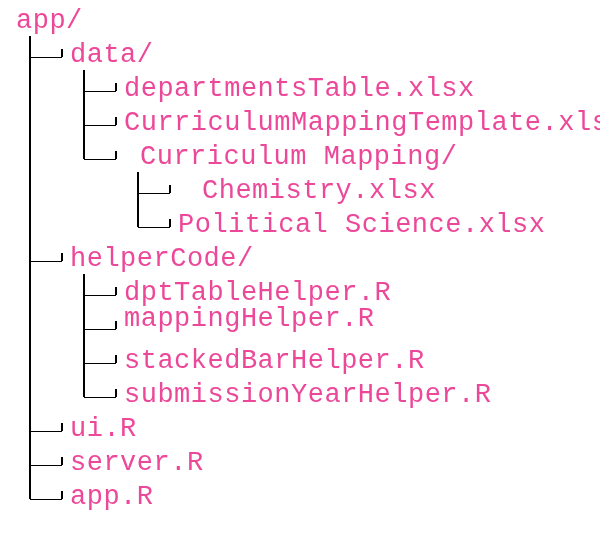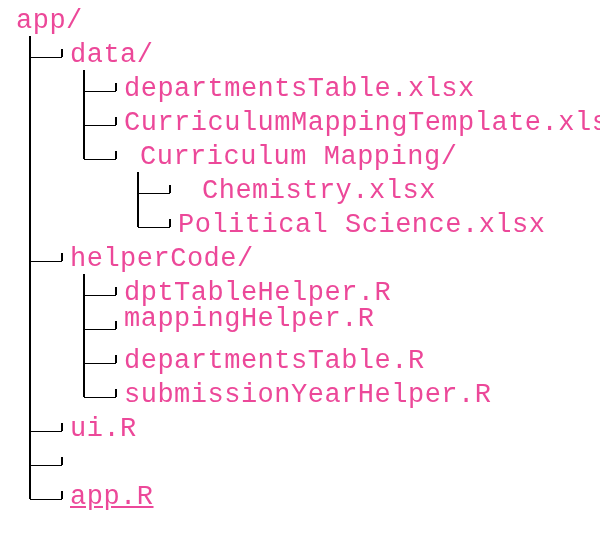--- a/index.html
+++ b/index.html
@@ -46,24 +46,25 @@
   <span class="label" style="left:16px;  top:8px;">app/</span>
   <span class="label" style="left:124px; top:76px;">departmentsTable.xlsx</span>
   <span class="label" style="left:70px;  top:42px;">data/</span>
   <span class="label" style="left:124px; top:110px;">CurriculumMappingTemplate.xlsx</span>
   <span class="label" style="left:124px; top:144px;margin-left:16px;">Curriculum Mapping/</span>
   <span class="label" style="left:178px; top:178px;margin-left:24px;">Chemistry.xlsx</span>
   <span class="label" style="left:178px; top:212px;text-align:center;">Political Science.xlsx</span>
   <span class="label" style="left:70px;  top:246px;text-align:center;">helperCode/</span>
   <span class="label" style="left:124px; top:280px;text-align:right;">dptTableHelper.R</span>
   <span class="label" style="left:124px; top:306px;text-align:right;">mappingHelper.R</span>
-  <span class="label" style="left:124px; top:348px;">departmentsTable.R</span>
+  <span class="label" style="left:124px; top:348px;">stackedBarHelper.R</span>
   <span class="label" style="left:124px; top:382px;">submissionYearHelper.R</span>
   <span class="label" style="left:70px;  top:416px;">ui.R</span>
-  <span class="label" style="left:70px;  top:484px;text-decoration:underline;">app.R</span>
+  <span class="label" style="left:70px;  top:450px;">server.R</span>
+  <span class="label" style="left:70px;  top:484px;">app.R</span>
 
   <div class="vline" style="left:29px; top:36px; height:463px;"></div>
 
   <div class="hline" style="left:30px; top:57px;  width:32px;"></div>
   <div class="tick" style="left:61px; top:49px;  height:8px;"></div>
 
   <div class="hline" style="left:30px; top:261px; width:32px;"></div>
   <div class="tick" style="left:61px; top:253px; height:8px;"></div>
 
   <div class="hline" style="left:30px; top:431px; width:32px;"></div>

